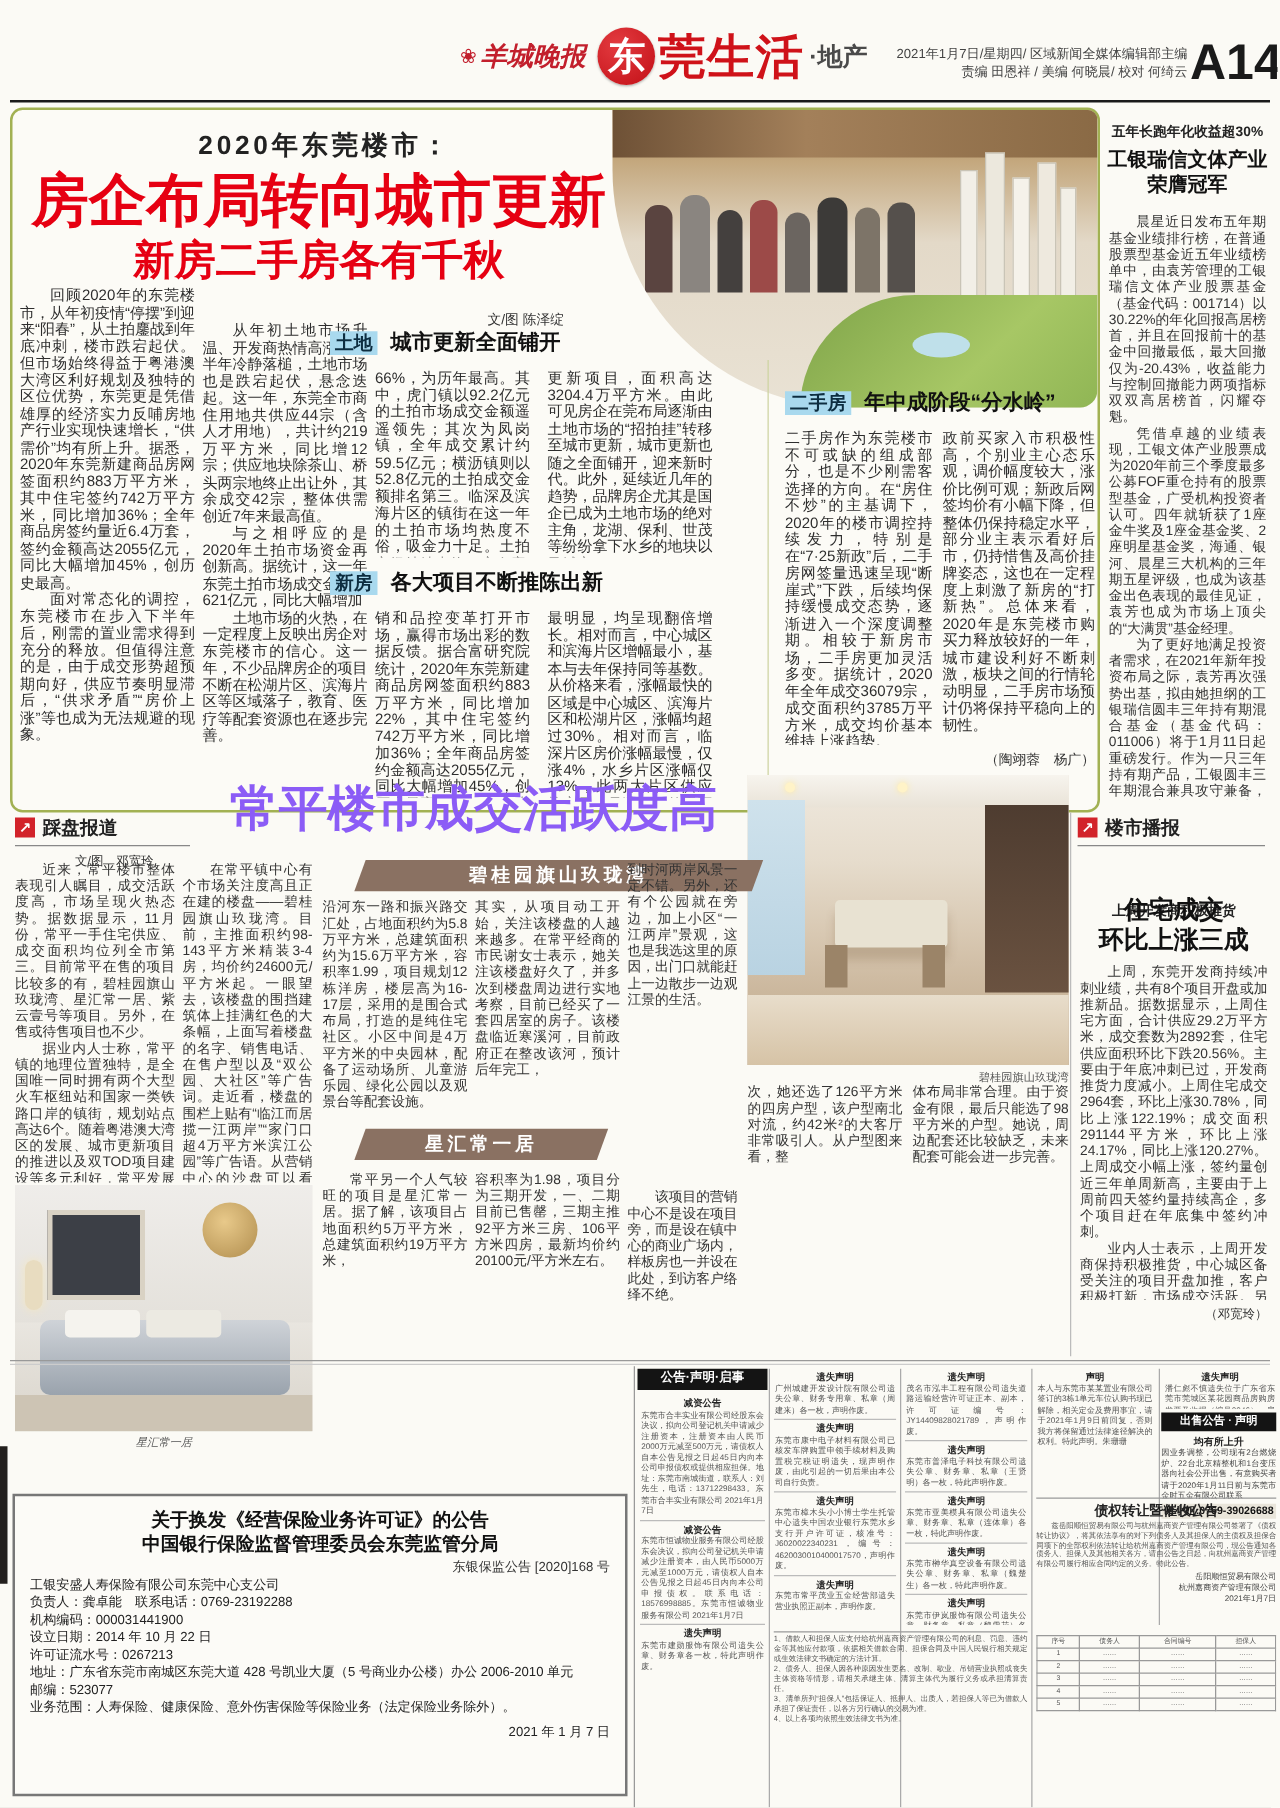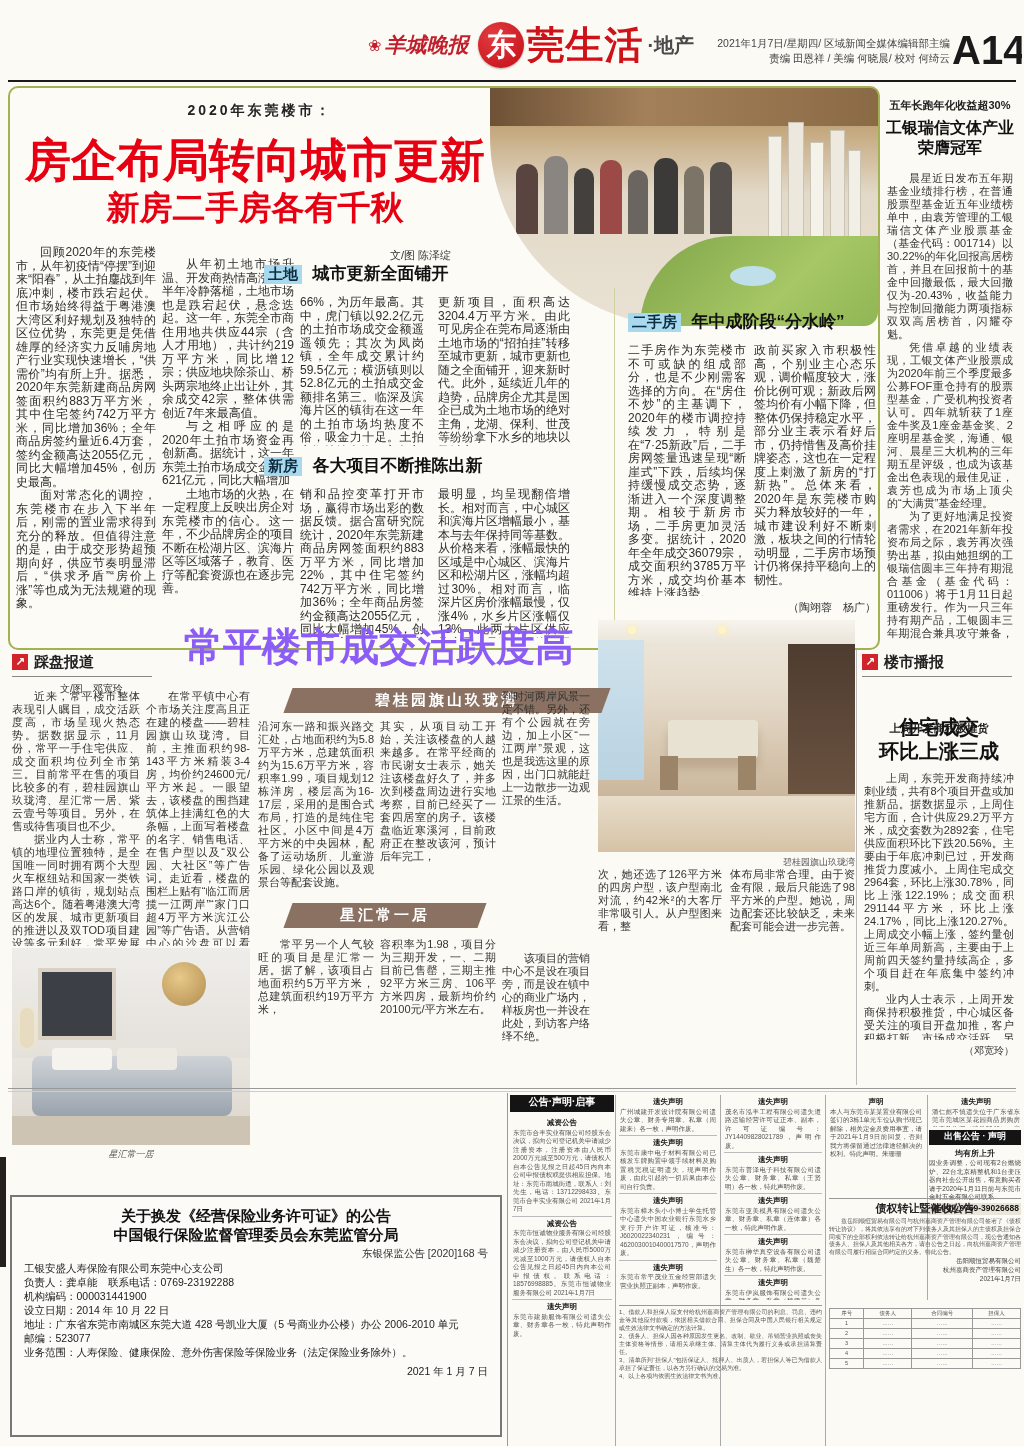--- a/index.html
+++ b/index.html
@@ -64,26 +64,26 @@
         <div style="position:absolute;left:28px;top:6px;width:14px;height:114px;background:#ece8dd;border:1px solid #c9c4b6;"></div>
         <div style="position:absolute;left:50px;top:26px;width:12px;height:94px;background:#f5f2ea;border:1px solid #c9c4b6;"></div>
         <div style="position:absolute;left:70px;top:14px;width:13px;height:106px;background:#eee9de;border:1px solid #c9c4b6;"></div>
         <div style="position:absolute;left:88px;top:34px;width:11px;height:86px;background:#f2efe6;border:1px solid #c9c4b6;"></div>
       </div>
       <div class="abs" style="left:150px;top:150px;width:240px;height:92px;background:linear-gradient(135deg,#7fa449,#a7c765 60%,#8fb554);border-radius:120px 0 0 0;">
         <div style="position:absolute;left:90px;top:30px;width:46px;height:20px;background:#bfe0ea;border-radius:50%;"></div>
       </div>
     </div>
 
-    <div class="abs" style="left:25px;top:14px;width:450px;text-align:center;font-size:14px;font-weight:bold;letter-spacing:3px;color:#222;">2020年东莞楼市：</div>
+    <div class="abs" style="left:25px;top:14px;width:450px;text-align:center;font-size:21px;font-weight:bold;letter-spacing:3px;color:#222;">2020年东莞楼市：</div>
     <div class="abs" style="left:10px;top:42px;width:470px;text-align:center;font-size:46px;font-weight:900;color:#e60012;letter-spacing:0px;white-space:nowrap;">房企布局转向城市更新</div>
     <div class="abs" style="left:10px;top:98px;width:470px;text-align:center;font-size:33px;font-weight:900;color:#e60012;white-space:nowrap;">新房二手房各有千秋</div>
     <div class="abs" style="left:380px;top:160px;width:110px;font-size:11px;color:#333;">文/图 陈泽绽</div>
 
-    <div class="abs bt" style="left:6px;top:158px;width:140px;height:394px;">
+    <div class="abs bt" style="left:6px;top:142px;width:140px;height:394px;">
       <p>回顾2020年的东莞楼市，从年初疫情“停摆”到迎来“阳春”，从土拍鏖战到年底冲刺，楼市跌宕起伏。但市场始终得益于粤港澳大湾区利好规划及独特的区位优势，东莞更是凭借雄厚的经济实力反哺房地产行业实现快速增长，“供需价”均有所上升。据悉，2020年东莞新建商品房网签面积约883万平方米，其中住宅签约742万平方米，同比增加36%；全年商品房签约量近6.4万套，签约金额高达2055亿元，同比大幅增加45%，创历史最高。</p>
       <p>面对常态化的调控，东莞楼市在步入下半年后，刚需的置业需求得到充分的释放。但值得注意的是，由于成交形势超预期向好，供应节奏明显滞后，“供求矛盾”“房价上涨”等也成为无法规避的现象。</p>
     </div>
 
     <div class="abs bt" style="left:152px;top:170px;width:132px;height:382px;">
       <p>从年初土地市场升温、开发商热情高涨到下半年冷静落槌，土地市场也是跌宕起伏，悬念迭起。这一年，东莞全市商住用地共供应44宗（含人才用地），共计约219万平方米，同比增12宗；供应地块除茶山、桥头两宗地终止出让外，其余成交42宗，整体供需创近7年来最高值。</p>
       <p>与之相呼应的是2020年土拍市场资金再创新高。据统计，这一年东莞土拍市场成交金额约621亿元，同比大幅增加</p>
       <p>土地市场的火热，在一定程度上反映出房企对东莞楼市的信心。这一年，不少品牌房企的项目不断在松湖片区、滨海片区等区域落子，教育、医疗等配套资源也在逐步完善。</p>
     </div>
 
@@ -232,20 +232,21 @@
 
   <div class="abs" style="left:10px;top:1195px;width:492px;height:242px;border:2px solid #777;background:#fcfbf7;padding:8px 12px;box-sizing:border-box;">
     <div style="text-align:center;font-size:15px;font-weight:bold;color:#111;margin-top:2px;">关于换发《经营保险业务许可证》的公告</div>
     <div style="text-align:center;font-size:15px;font-weight:bold;color:#111;">中国银行保险监督管理委员会东莞监管分局</div>
     <div style="text-align:right;font-size:10.5px;color:#333;margin-top:2px;">东银保监公告 [2020]168 号</div>
     <div style="font-size:10.5px;line-height:14px;color:#222;">
       <div>工银安盛人寿保险有限公司东莞中心支公司</div>
       <div>负责人：龚卓能　联系电话：0769-23192288</div>
       <div>机构编码：000031441900</div>
       <div>设立日期：2014 年 10 月 22 日</div>
+      <div>许可证流水号：0267213</div>
       <div>地址：广东省东莞市南城区东莞大道 428 号凯业大厦（5 号商业办公楼）办公 2006-2010 单元</div>
       <div>邮编：523077</div>
       <div>业务范围：人寿保险、健康保险、意外伤害保险等保险业务（法定保险业务除外）。</div>
     </div>
     <div style="text-align:right;font-size:10.5px;color:#222;margin-top:6px;">2021 年 1 月 7 日</div>
   </div>
 
   <div class="abs" style="left:507px;top:1093px;width:1px;height:353px;background:#999;"></div>
   <div class="abs vline" style="left:615px;top:1095px;height:351px;"></div>
   <div class="abs vline" style="left:720px;top:1095px;height:351px;"></div>

